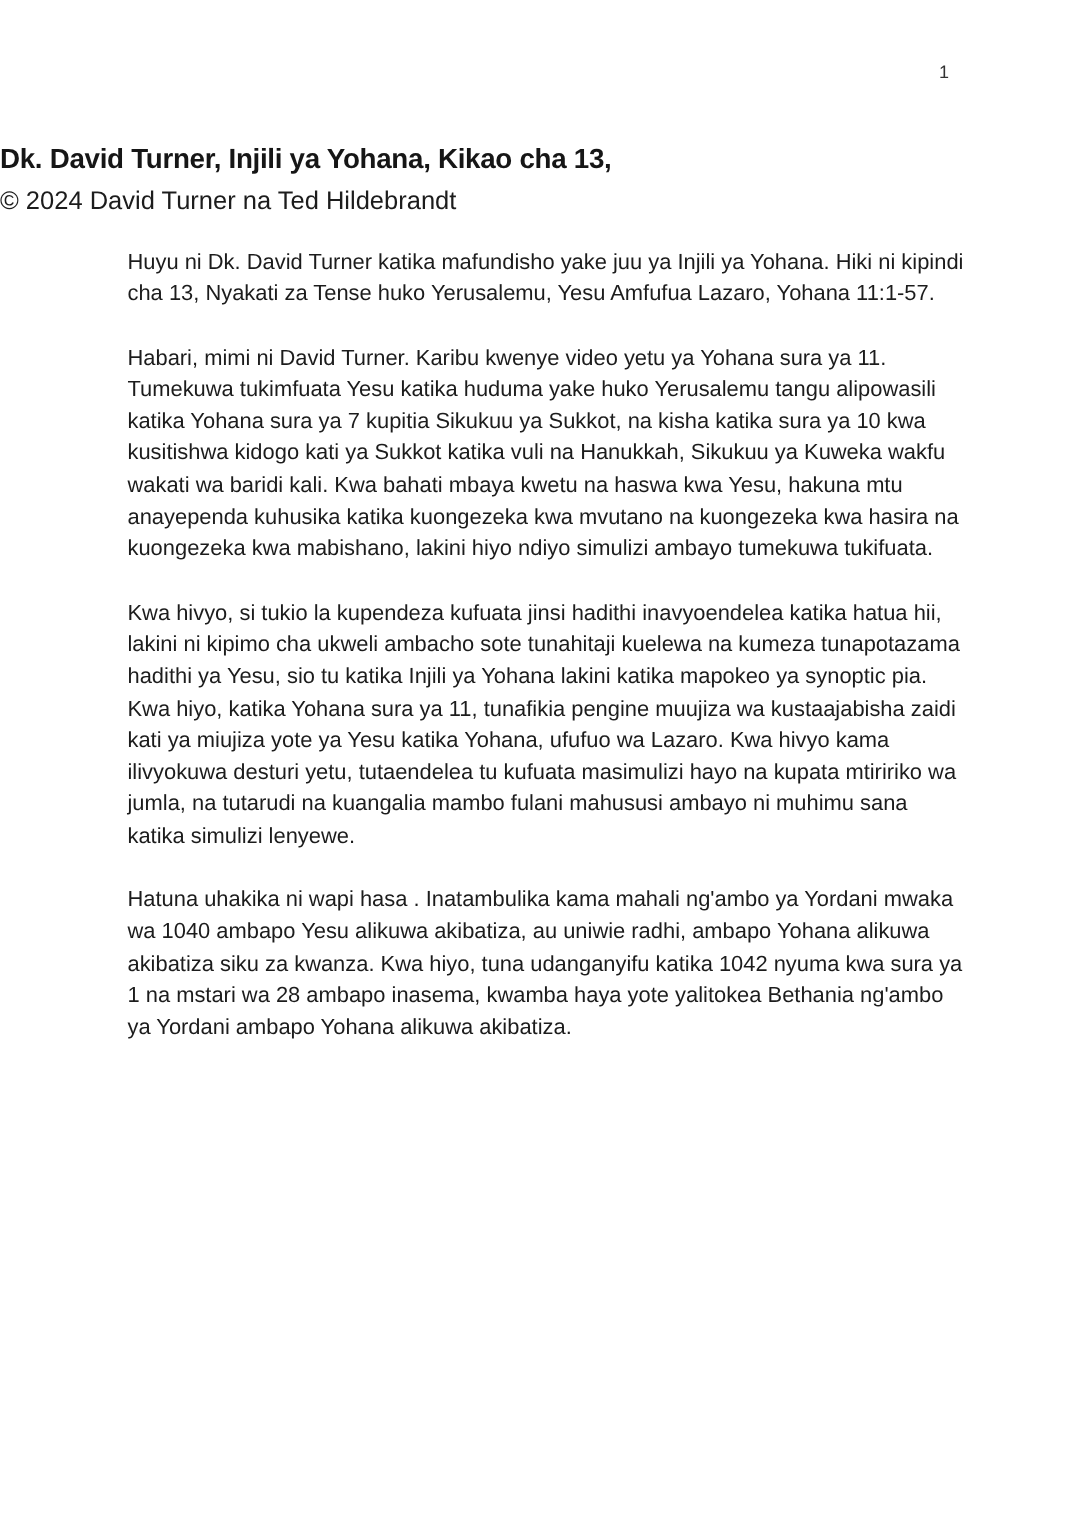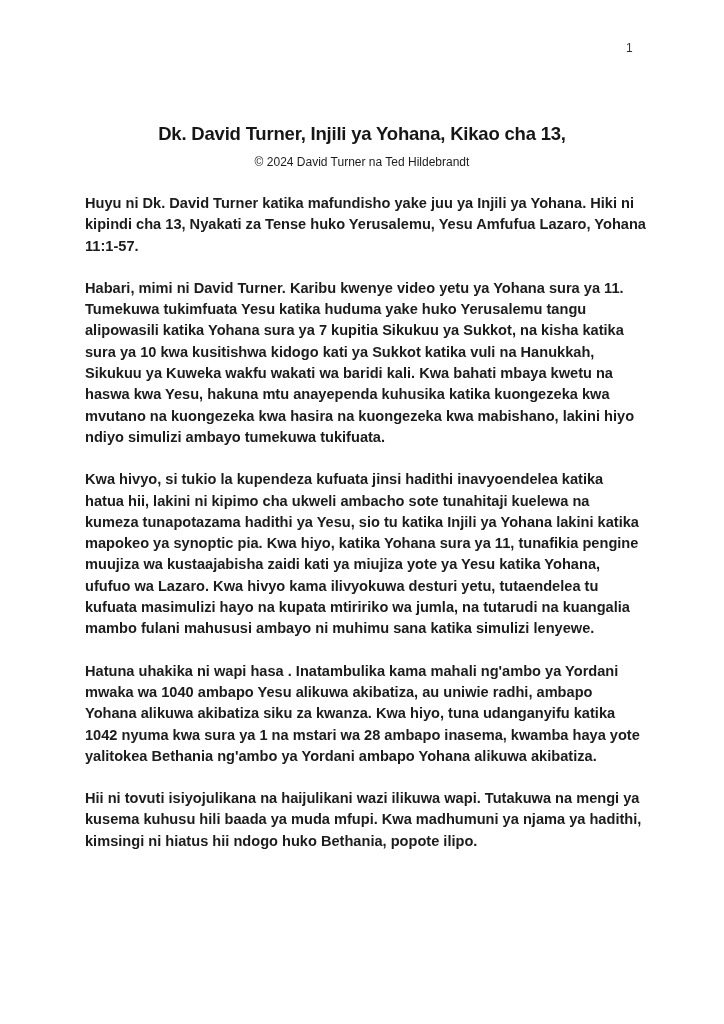--- a/index.html
+++ b/index.html
@@ -18,46 +18,45 @@
     box-sizing: border-box;
   }
   .page-number {
     position: absolute;
     top: 41px;
     left: 626px;
     font-size: 12px;
     color: #333333;
   }
   .doc-header {
-    margin-top: 120px;
-    text-align: center;
+    margin-top: 92px;
+    text-align: left;
   }
   .doc-title {
     font-size: 18.5px;
     font-weight: bold;
     line-height: 28px;
     color: #161616;
     letter-spacing: -0.2px;
   }
   .doc-copyright {
     margin-top: 5px;
-    font-size: 12px;
+    font-size: 17px;
     line-height: 18px;
     color: #1c1c1c;
   }
   .doc-body {
     margin: 22px 78px 0 85px;
     font-size: 14.6px;
     line-height: 21.3px;
     text-align: left;
     color: #1c1c1c;
   }
   .doc-body p.para {
     margin: 0 0 21px 0;
-    font-weight: bold;
   }
 </style>
 </head>
 <body>
 
 <div class="page">
 
   <div class="page-number">1</div>
 
   <div class="doc-header">
@@ -65,16 +64,15 @@
       <div>Dk. David Turner, Injili ya Yohana, Kikao cha 13,</div>
     </div>
     <div class="doc-copyright">© 2024 David Turner na Ted Hildebrandt</div>
   </div>
 
   <div class="doc-body">
       <p class="para">Huyu ni Dk. David Turner katika mafundisho yake juu ya Injili ya Yohana. Hiki ni kipindi cha 13, Nyakati za Tense huko Yerusalemu, Yesu Amfufua Lazaro, Yohana 11:1-57.</p>
       <p class="para">Habari, mimi ni David Turner. Karibu kwenye video yetu ya Yohana sura ya 11. Tumekuwa tukimfuata Yesu katika huduma yake huko Yerusalemu tangu alipowasili katika Yohana sura ya 7 kupitia Sikukuu ya Sukkot, na kisha katika sura ya 10 kwa kusitishwa kidogo kati ya Sukkot katika vuli na Hanukkah, Sikukuu ya Kuweka wakfu wakati wa baridi kali. Kwa bahati mbaya kwetu na haswa kwa Yesu, hakuna mtu anayependa kuhusika katika kuongezeka kwa mvutano na kuongezeka kwa hasira na kuongezeka kwa mabishano, lakini hiyo ndiyo simulizi ambayo tumekuwa tukifuata.</p>
       <p class="para">Kwa hivyo, si tukio la kupendeza kufuata jinsi hadithi inavyoendelea katika hatua hii, lakini ni kipimo cha ukweli ambacho sote tunahitaji kuelewa na kumeza tunapotazama hadithi ya Yesu, sio tu katika Injili ya Yohana lakini katika mapokeo ya synoptic pia. Kwa hiyo, katika Yohana sura ya 11, tunafikia pengine muujiza wa kustaajabisha zaidi kati ya miujiza yote ya Yesu katika Yohana, ufufuo wa Lazaro. Kwa hivyo kama ilivyokuwa desturi yetu, tutaendelea tu kufuata masimulizi hayo na kupata mtiririko wa jumla, na tutarudi na kuangalia mambo fulani mahususi ambayo ni muhimu sana katika simulizi lenyewe.</p>
       <p class="para">Hatuna uhakika ni wapi hasa . Inatambulika kama mahali ng'ambo ya Yordani mwaka wa 1040 ambapo Yesu alikuwa akibatiza, au uniwie radhi, ambapo Yohana alikuwa akibatiza siku za kwanza. Kwa hiyo, tuna udanganyifu katika 1042 nyuma kwa sura ya 1 na mstari wa 28 ambapo inasema, kwamba haya yote yalitokea Bethania ng'ambo ya Yordani ambapo Yohana alikuwa akibatiza.</p>
-      <p class="para">Hii ni tovuti isiyojulikana na haijulikani wazi ilikuwa wapi. Tutakuwa na mengi ya kusema kuhusu hili baada ya muda mfupi. Kwa madhumuni ya njama ya hadithi, kimsingi ni hiatus hii ndogo huko Bethania, popote ilipo.</p>
     </div>
 
 </div>
 
 </body></html>

